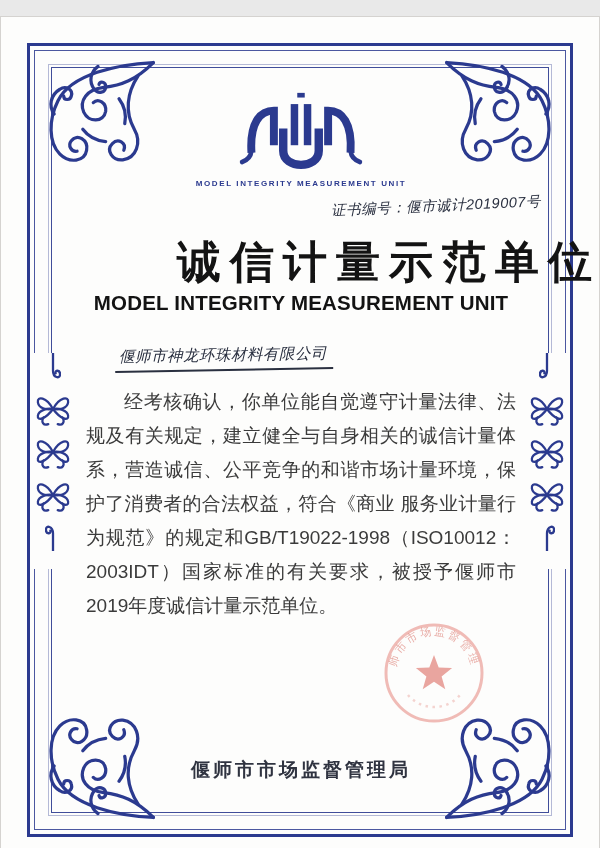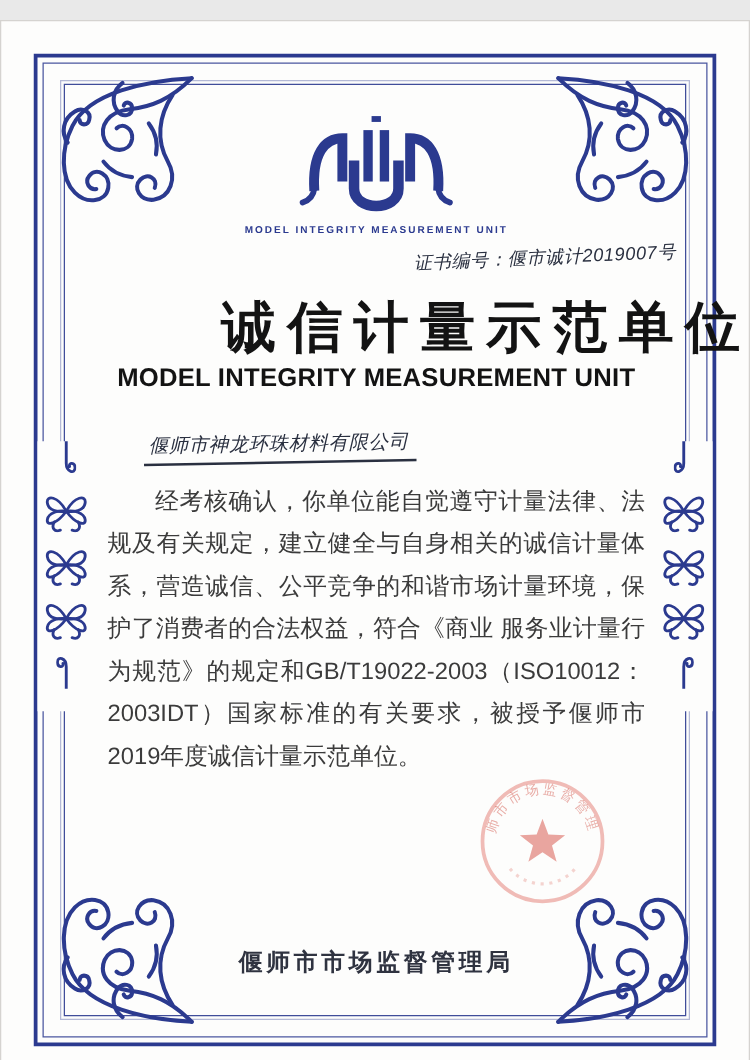--- a/index.html
+++ b/index.html
@@ -181,21 +181,21 @@
     <span>证书编号：</span><span>偃市诚计2019007号</span>
   </div>
 
   <div class="title-zh">诚信计量示范单位</div>
   <div class="title-en">MODEL INTEGRITY MEASUREMENT UNIT</div>
 
   <div class="awardee">
     <span class="line">偃师市神龙环珠材料有限公司</span>
   </div>
 
-  <div class="body-text">经考核确认，你单位能自觉遵守计量法律、法规及有关规定，建立健全与自身相关的诚信计量体系，营造诚信、公平竞争的和谐市场计量环境，保护了消费者的合法权益，符合《商业 服务业计量行为规范》的规定和GB/T19022-2003（ISO10012：2003IDT）国家标准的有关要求，被授予偃师市2019年度诚信计量示范单位。</div>
+  <div class="body-text">经考核确认，你单位能自觉遵守计量法律、法规及有关规定，建立健全与自身相关的诚信计量体系，营造诚信、公平竞争的和谐市场计量环境，保护了消费者的合法权益，符合《商业 服务业计量行为规范》的规定和GB/T19022-1998（ISO10012：2003IDT）国家标准的有关要求，被授予偃师市2019年度诚信计量示范单位。</div>
 
 
   <svg class="seal" viewBox="0 0 112 112">
     <circle cx="56" cy="56" r="48" fill="none" stroke="rgba(222,103,92,.55)" stroke-width="3"></circle>
     <path id="sealArc" d="M18,56 A38,38 0 1 1 94,56" fill="none"></path>
     <text font-size="11" fill="rgba(210,85,73,.6)" letter-spacing="2.5">
       <textPath href="#sealArc" startOffset="50%" text-anchor="middle">偃师市市场监督管理局</textPath>
     </text>
     <path d="M56,38 L60.7,50.6 L74.1,51.1 L63.6,59.4 L67.3,72.3 L56,64.8 L44.7,72.3 L48.4,59.4 L37.9,51.1 L51.3,50.6 Z" fill="rgba(215,85,73,.65)"></path>
     <path d="M30,78 A34,34 0 0 0 82,78" fill="none" stroke="rgba(222,103,92,.35)" stroke-width="2.5" stroke-dasharray="2.5 4.5"></path>

